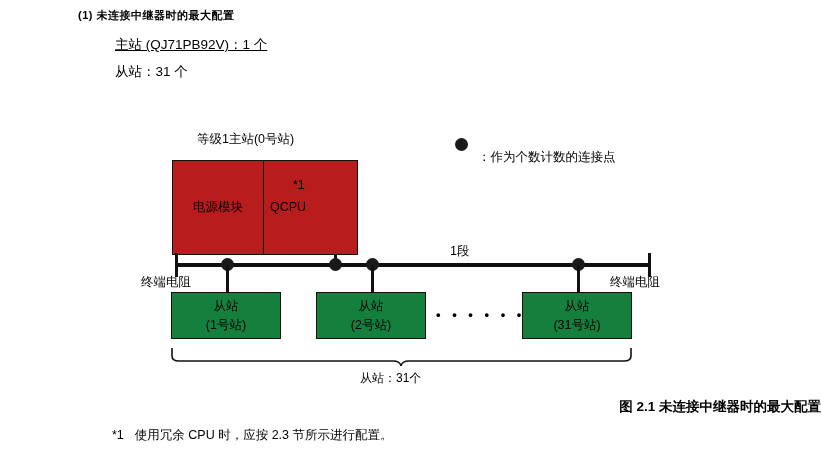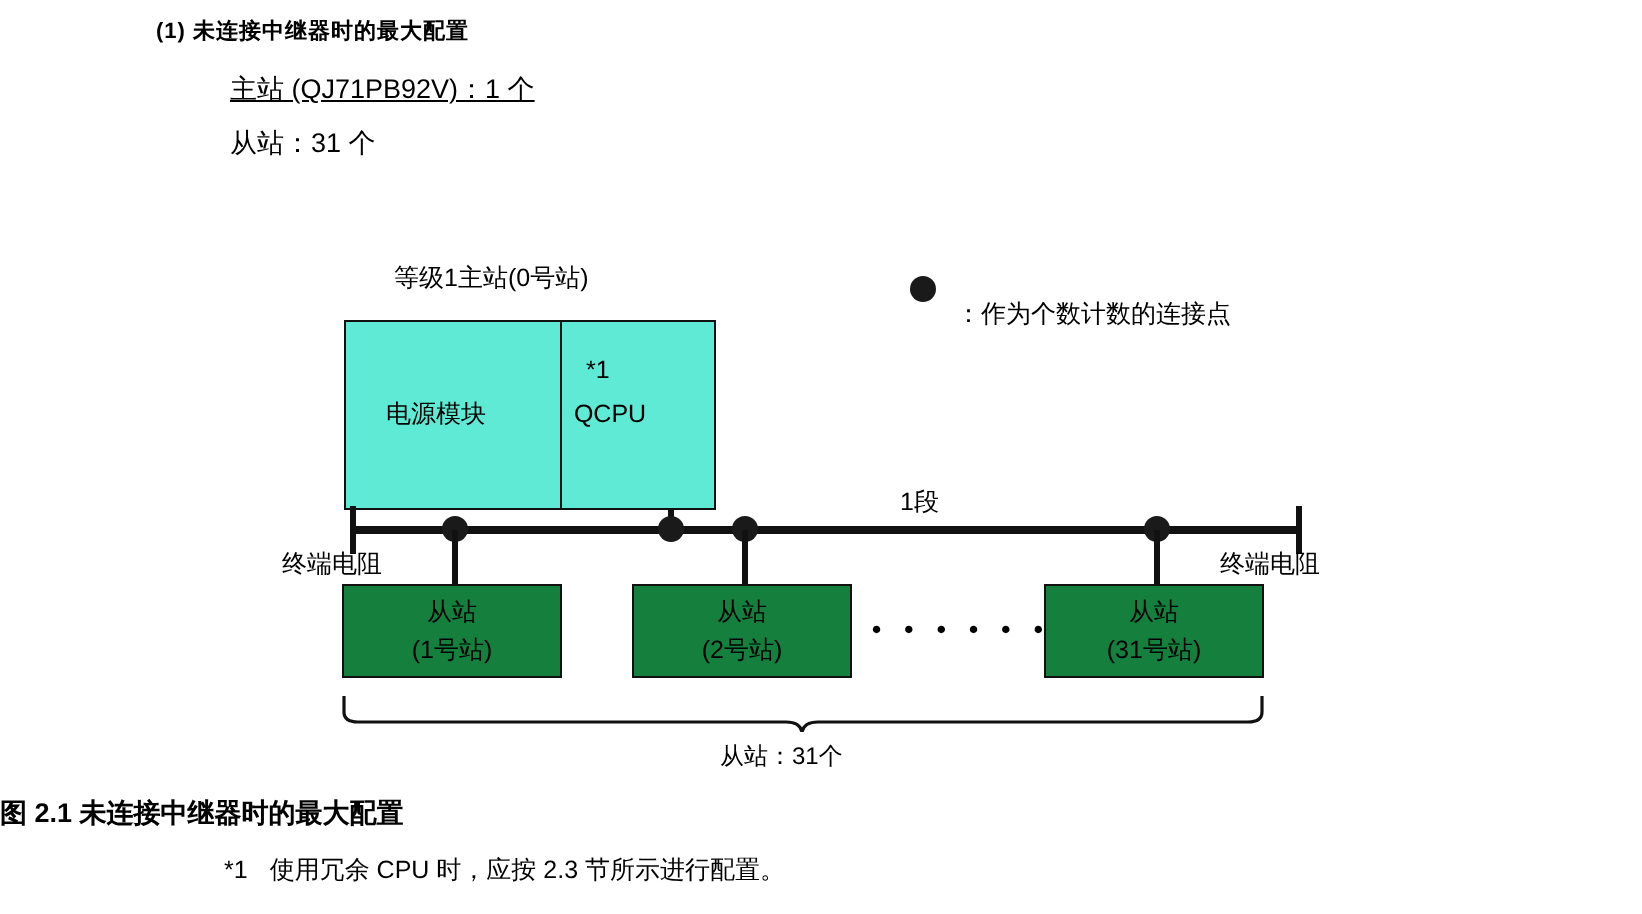--- a/index.html
+++ b/index.html
@@ -38,31 +38,31 @@
   
   #master-label{
     left:197px;top:131px;font-size:12.5px;
   }
 
   
   #rack{
     left:172px;top:160px;width:186px;height:95px;
     border:1.6px solid #111;
     box-sizing:border-box;
-    background:#5eead4;
+    background:#b91c1c;
   }
   #rack .cell{
     position:absolute;top:0;height:100%;
     box-sizing:border-box;
     display:flex;align-items:center;justify-content:center;
     text-align:center;
     font-size:12.5px;line-height:1.25;
   }
   #cell-power{left:0;width:90px;}
-  #cell-qcpu{left:107px;width:49px;border-left:1.6px solid #111;}
+  #cell-qcpu{left:90px;width:49px;border-left:1.6px solid #111;}
   #cell-qj71{left:139px;width:47px;border-left:1.6px solid #111;}
   #star1{
     left:293px;top:178px;font-size:12.5px;
   }
 
   
   #bus{
     left:175px;top:263px;width:475px;height:4px;
     background:#111;
   }
@@ -120,21 +120,21 @@
   
   #brace{
     left:171px;top:348px;width:461px;height:18px;
   }
   #brace-label{
     left:360px;top:370px;font-size:12px;
   }
 
   
   #caption{
-    left:0;top:398px;width:821px;text-align:left;
+    left:0;top:398px;width:821px;text-align:right;
     font-size:13.5px;font-weight:bold;
   }
   
   #footnote{
     left:112px;top:427px;font-size:12.5px;
   }
   #footnote .fn-mark{margin-right:11px;}
 </style>
 </head>
 <body>

